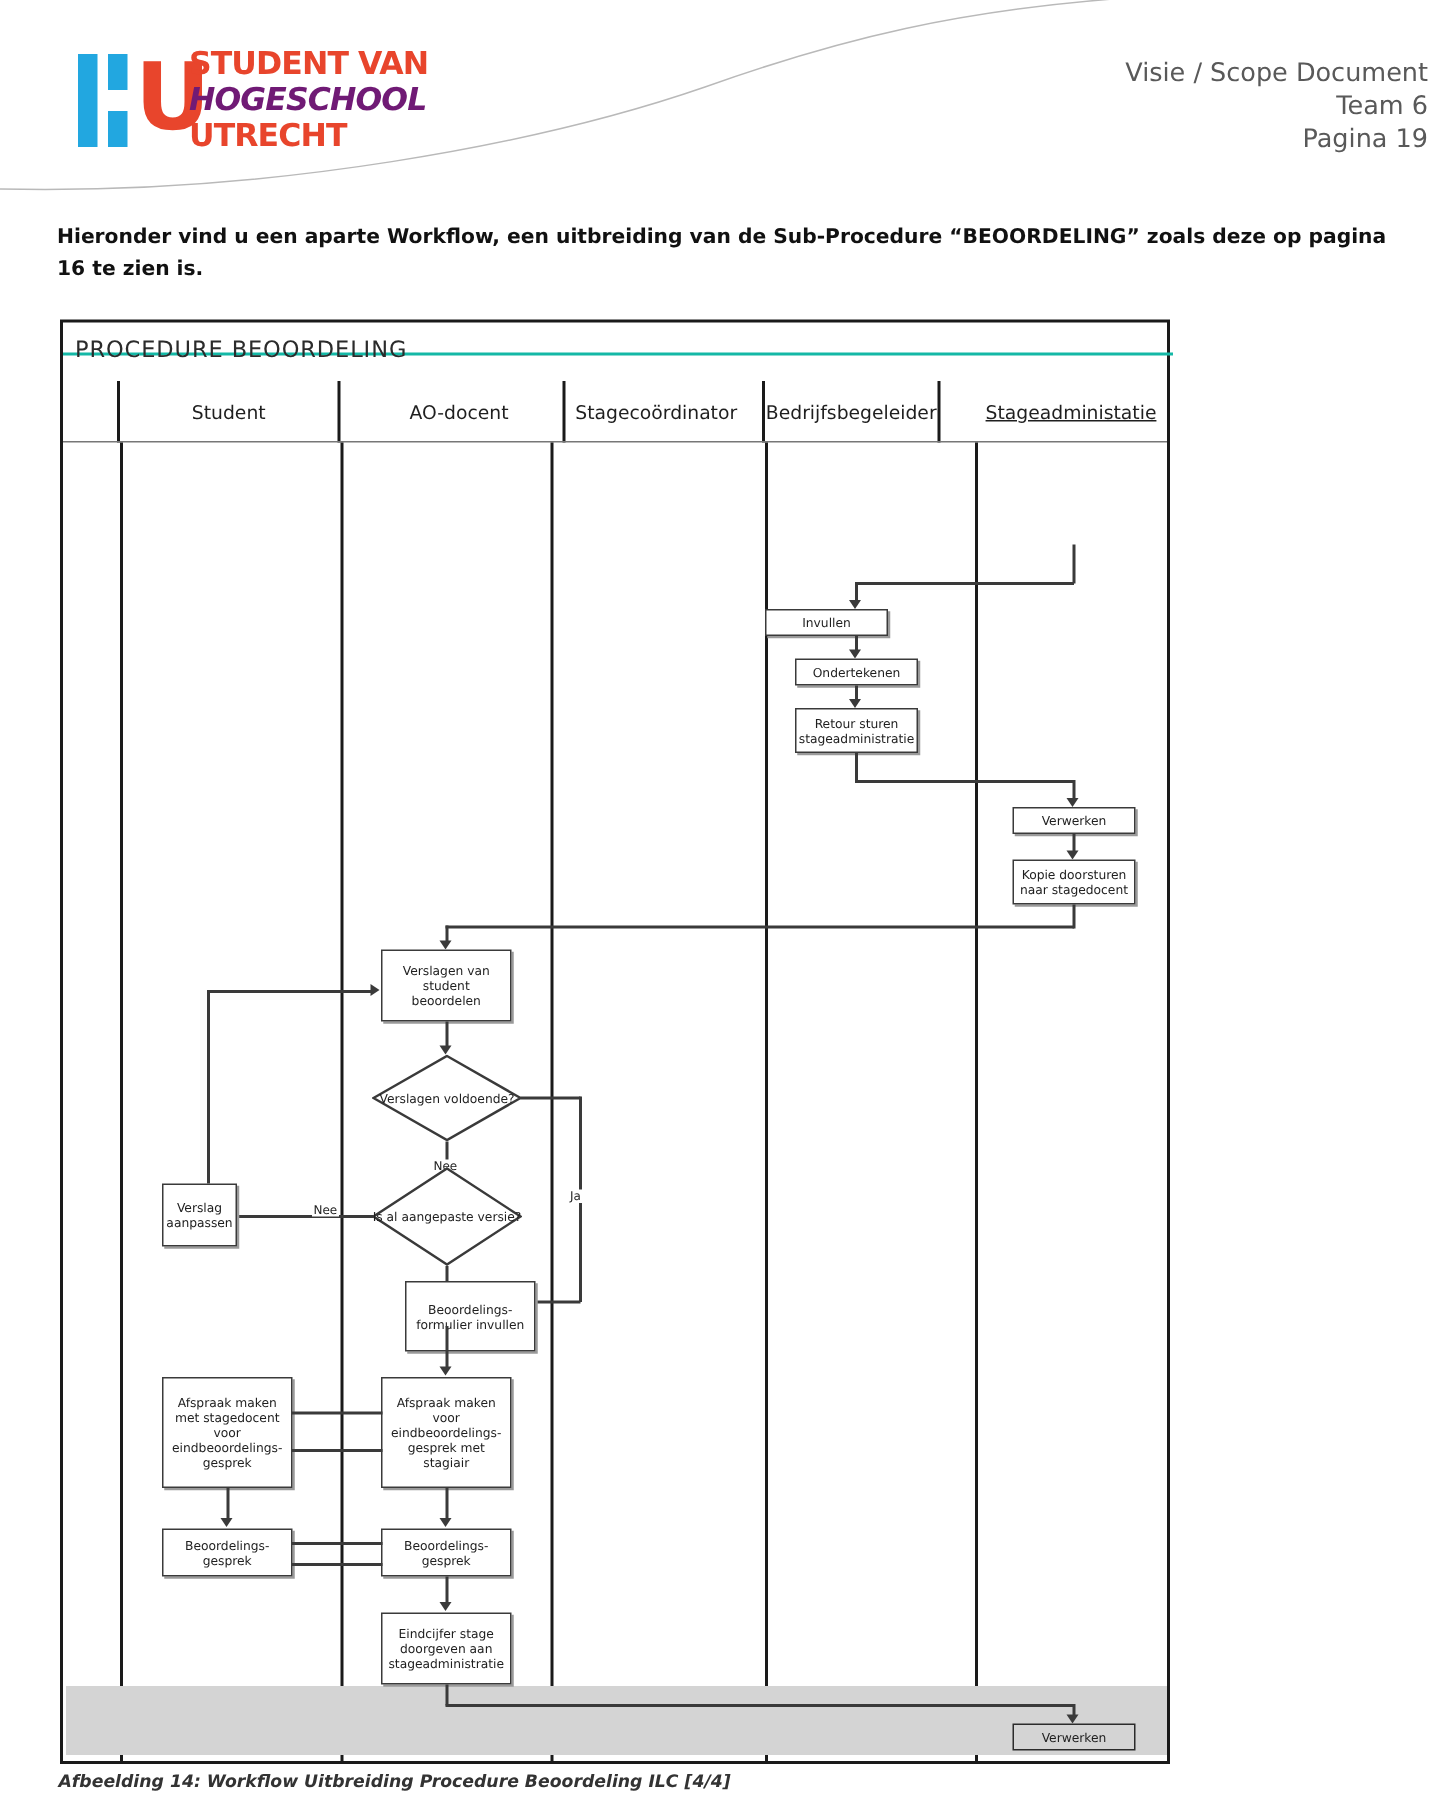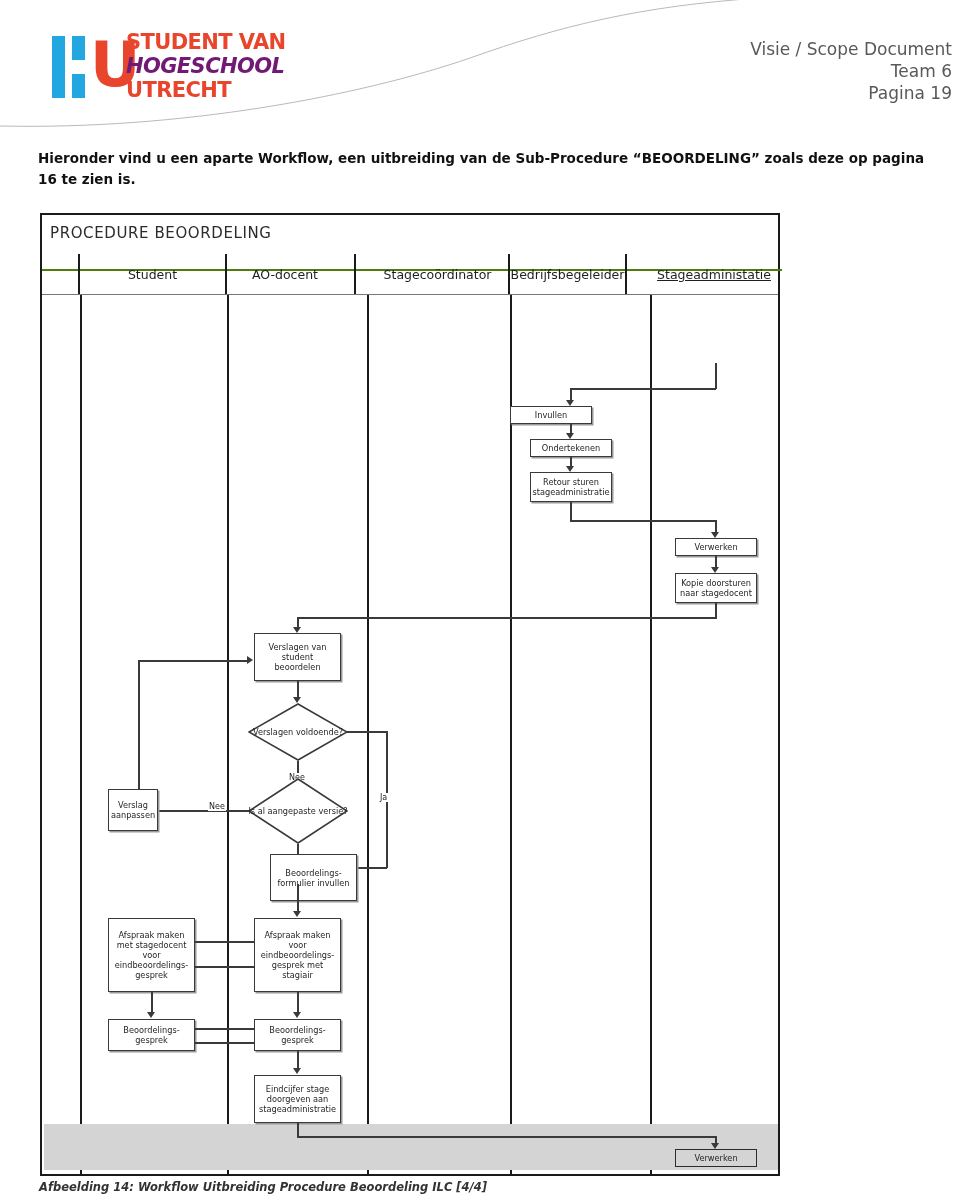--- a/index.html
+++ b/index.html
@@ -29,22 +29,22 @@
             color:#595959;font-size:17px;line-height:22px;}
   #doc-meta .line{white-space:nowrap;}
 
   
   #intro{position:absolute;left:38px;top:134px;width:905px;
          font-size:13.5px;font-weight:bold;line-height:21px;color:#111;}
 
   
   #chart{position:absolute;left:40px;top:213px;width:740px;height:963px;
          border:2px solid #1a1a1a;background:#ffffff;box-sizing:border-box;}
-  #chart-title{position:absolute;left:0;top:0;width:740px;height:56px;
-               border-bottom:2px solid #4d7c0f;box-sizing:border-box;
+  #chart-title{position:absolute;left:0;top:0;width:740px;height:22px;
+               border-bottom:2px solid #14b8a6;box-sizing:border-box;
                font-size:15px;letter-spacing:.6px;color:#2b2b2b;
                padding:9px 0 0 8px;box-sizing:border-box;}
   #lane-head{position:absolute;left:0;top:39px;width:736px;height:41px;}
   .lane-h{position:absolute;top:0;height:41px;border-right:2px solid #1a1a1a;
           box-sizing:border-box;display:flex;align-items:center;
           justify-content:center;font-size:12.5px;color:#1f1f1f;}
   .lane-h.first{border-left:none;}
   #lane-head .sep{position:absolute;left:0;bottom:0;width:736px;height:1px;background:#777;}
 
   .vline{position:absolute;width:2px;background:#1a1a1a;}
@@ -110,21 +110,21 @@
 
 <p id="intro">Hieronder vind u een aparte Workflow, een uitbreiding van de Sub-Procedure “BEOORDELING” zoals deze op pagina 16 te zien is.</p>
 
 <div id="chart">
 
   <div id="chart-title">PROCEDURE BEOORDELING</div>
 
   <div id="lane-head">
     <div class="lane-h first" style="left:0px;width:38px;"></div>
     <div class="lane-h" style="left:38px;width:147px;">Student</div>
-    <div class="lane-h" style="left:174px;width:140px;">AO-docent</div>
+    <div class="lane-h" style="left:195px;width:140px;">AO-docent</div>
     <div class="lane-h" style="left:325px;width:143px;">Stagecoördinator</div>
     <div class="lane-h" style="left:468px;width:117px;">Bedrijfsbegeleider</div>
     <div class="lane-h" style="left:608px;width:128px;border-right:none;text-decoration:underline;">Stageadministatie</div>
     <div class="sep"></div>
   </div>
 
   <div class="vline" style="left:38px;top:80px;height:879px;"></div>
   <div class="vline" style="left:185px;top:80px;height:879px;"></div>
   <div class="vline" style="left:325px;top:80px;height:879px;"></div>
   <div class="vline" style="left:468px;top:80px;height:879px;"></div>

